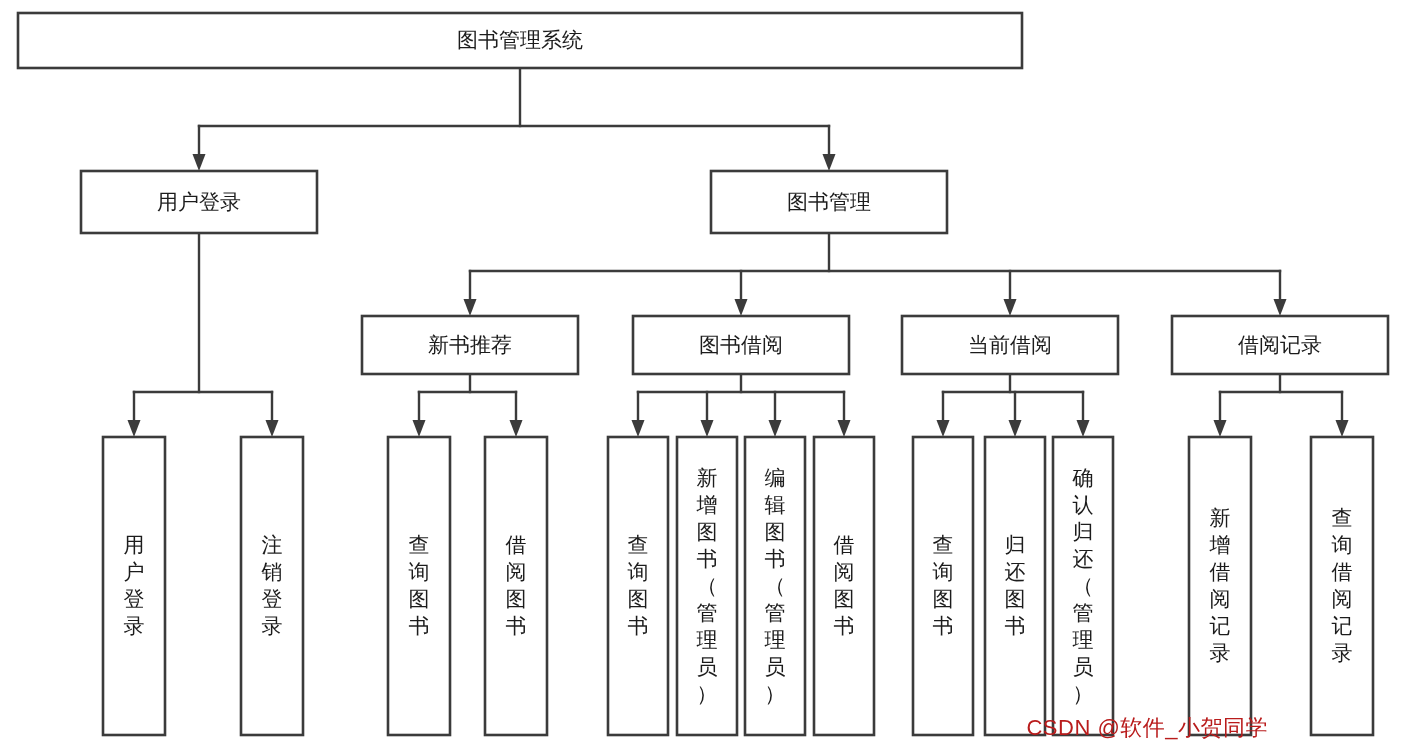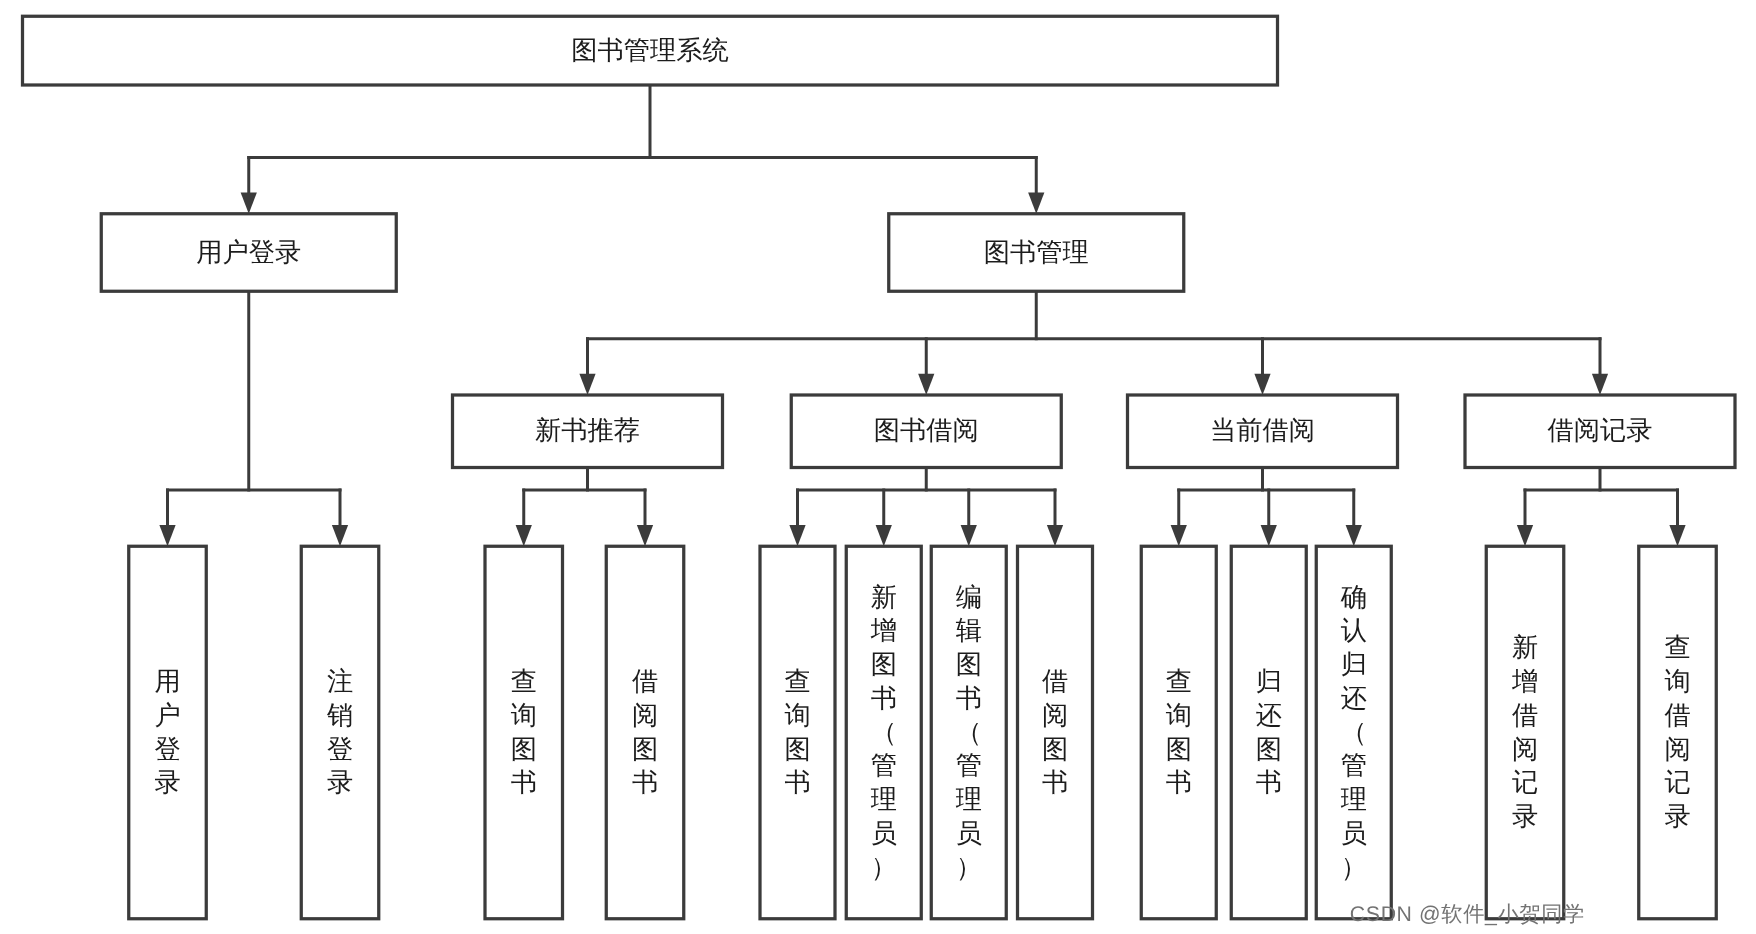--- a/index.html
+++ b/index.html
@@ -53,22 +53,22 @@
     font-family: "Liberation Sans", "DejaVu Sans", sans-serif;
     font-size: 21px;
     fill: #1c1c1c;
     text-anchor: middle;
   }
   .watermark-text {
     position: absolute;
     right: 8px;
     bottom: 4px;
     font-family: "Liberation Sans", "DejaVu Sans", sans-serif;
-    font-size: 17px;
-    color: #737373;
+    font-size: 22px;
+    color: #b91c1c;
     white-space: nowrap;
     letter-spacing: 0.5px;
     user-select: none;
   }
 </style>
 </head>
 <body>
 
 <div id="diagram-root">
   <svg class="tree-canvas" viewBox="0 0 1405 747" xmlns="http://www.w3.org/2000/svg">

